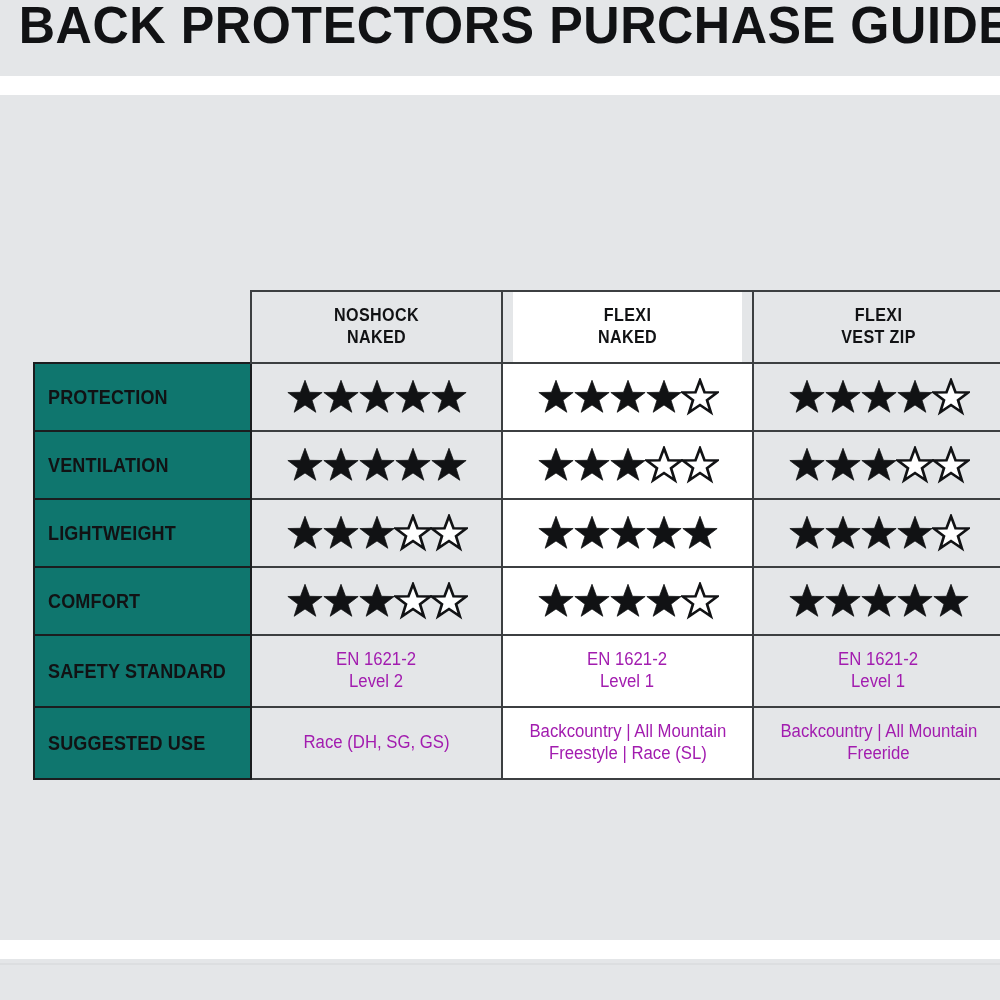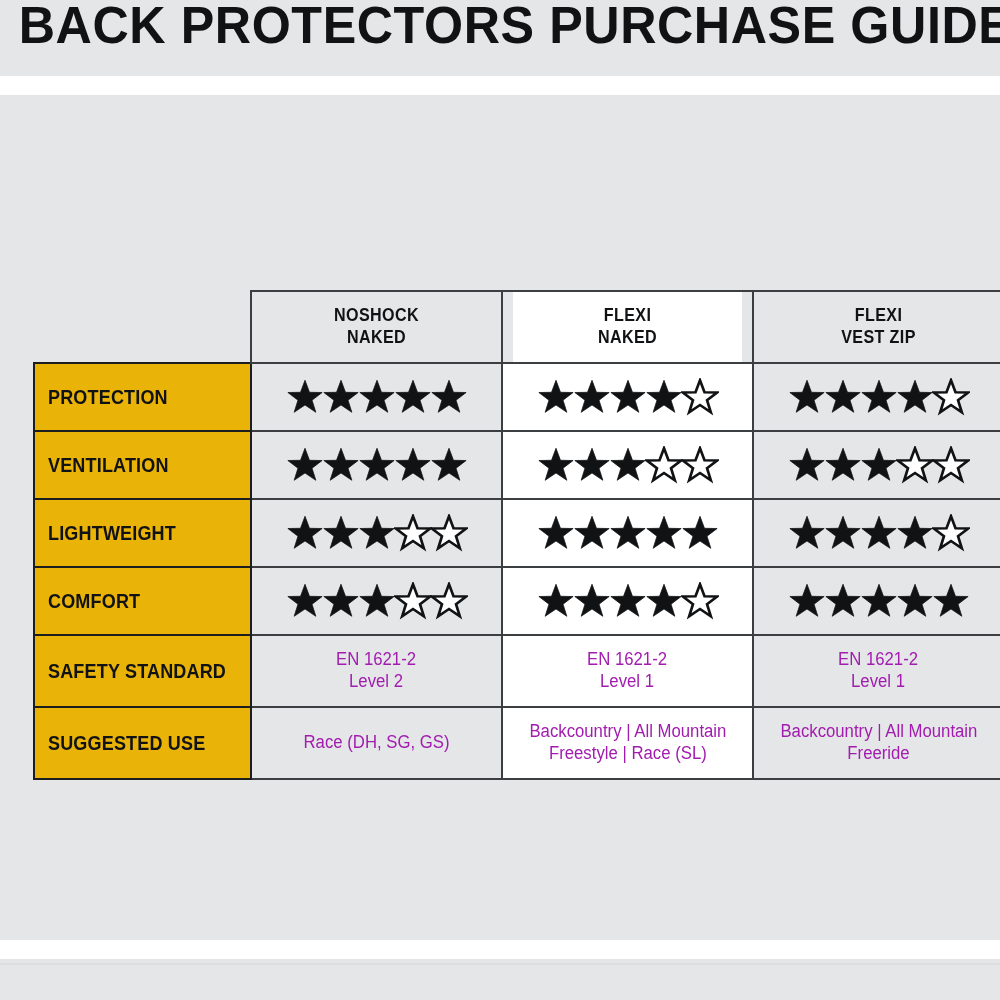--- a/index.html
+++ b/index.html
@@ -92,21 +92,21 @@
     color: #111214;
     text-align: center;
     vertical-align: middle;
     font-family: "Liberation Sans", sans-serif;
     transform: scaleX(0.92);
   }
   th.head-cell.white { background: #ffffff; }
 
   td.row-label {
     border: 2px solid #1b1d1f;
-    background: #eab308;
+    background: #0f766e;
     height: 64px;
     padding: 0 0 0 13px;
     font-weight: bold;
     font-size: 20px;
     letter-spacing: 0.2px;
     color: #111214;
     text-align: left;
     vertical-align: middle;
     white-space: nowrap;
   }

